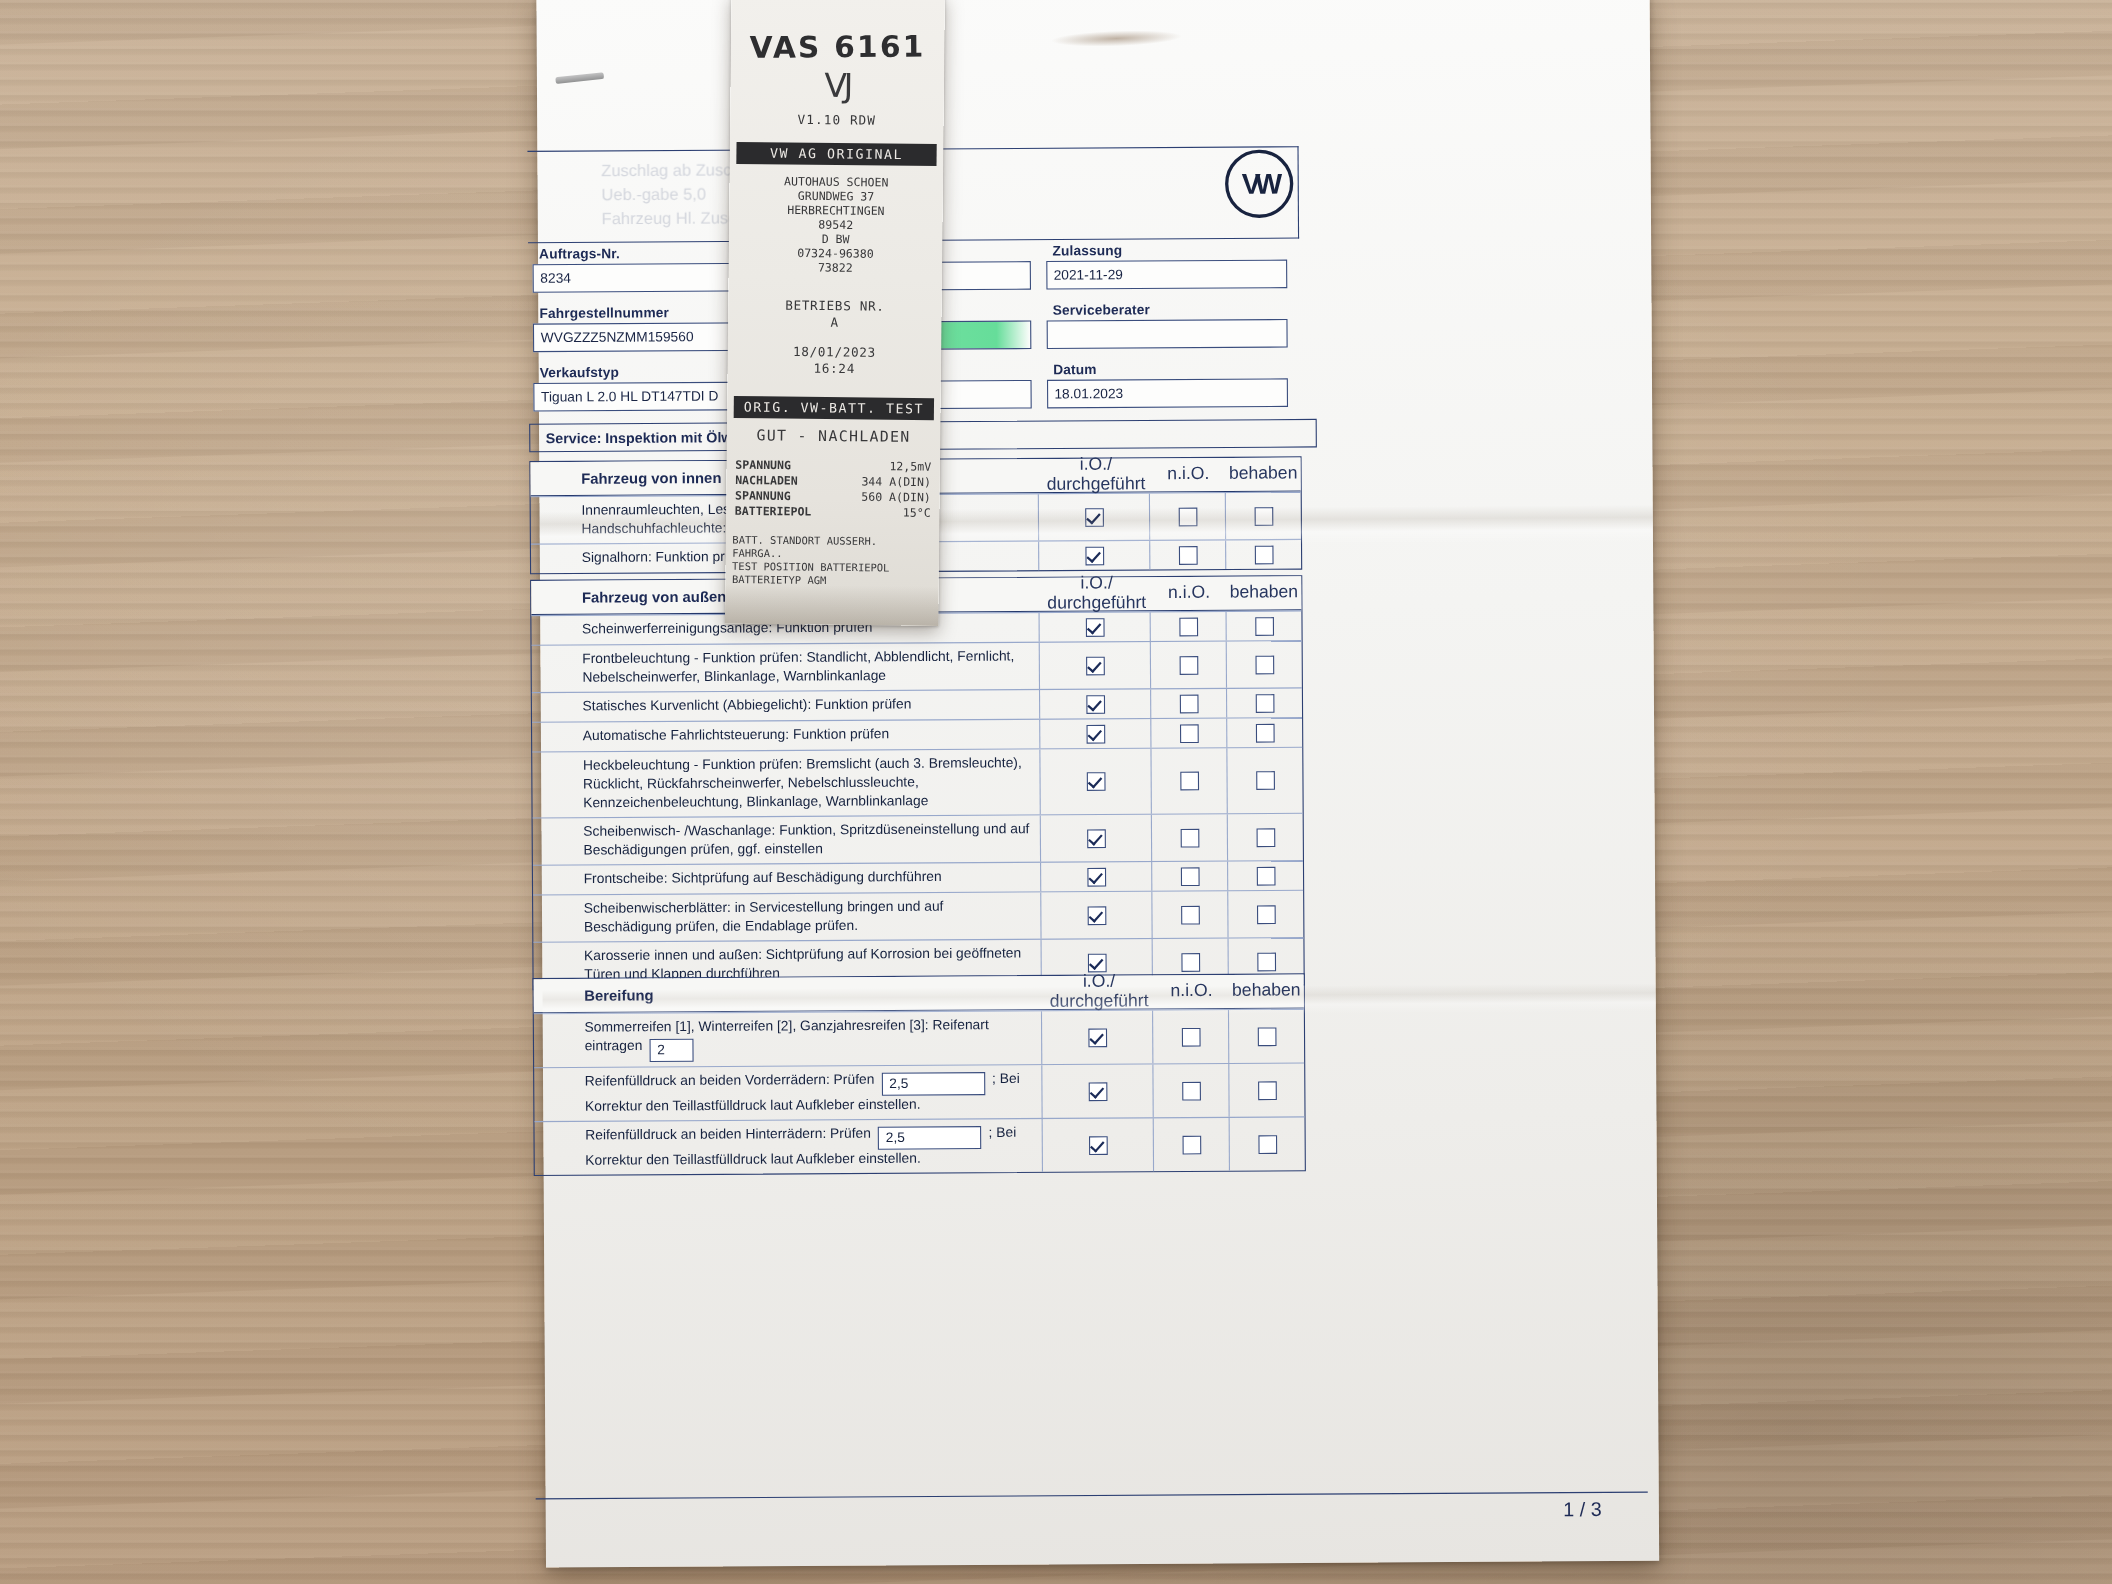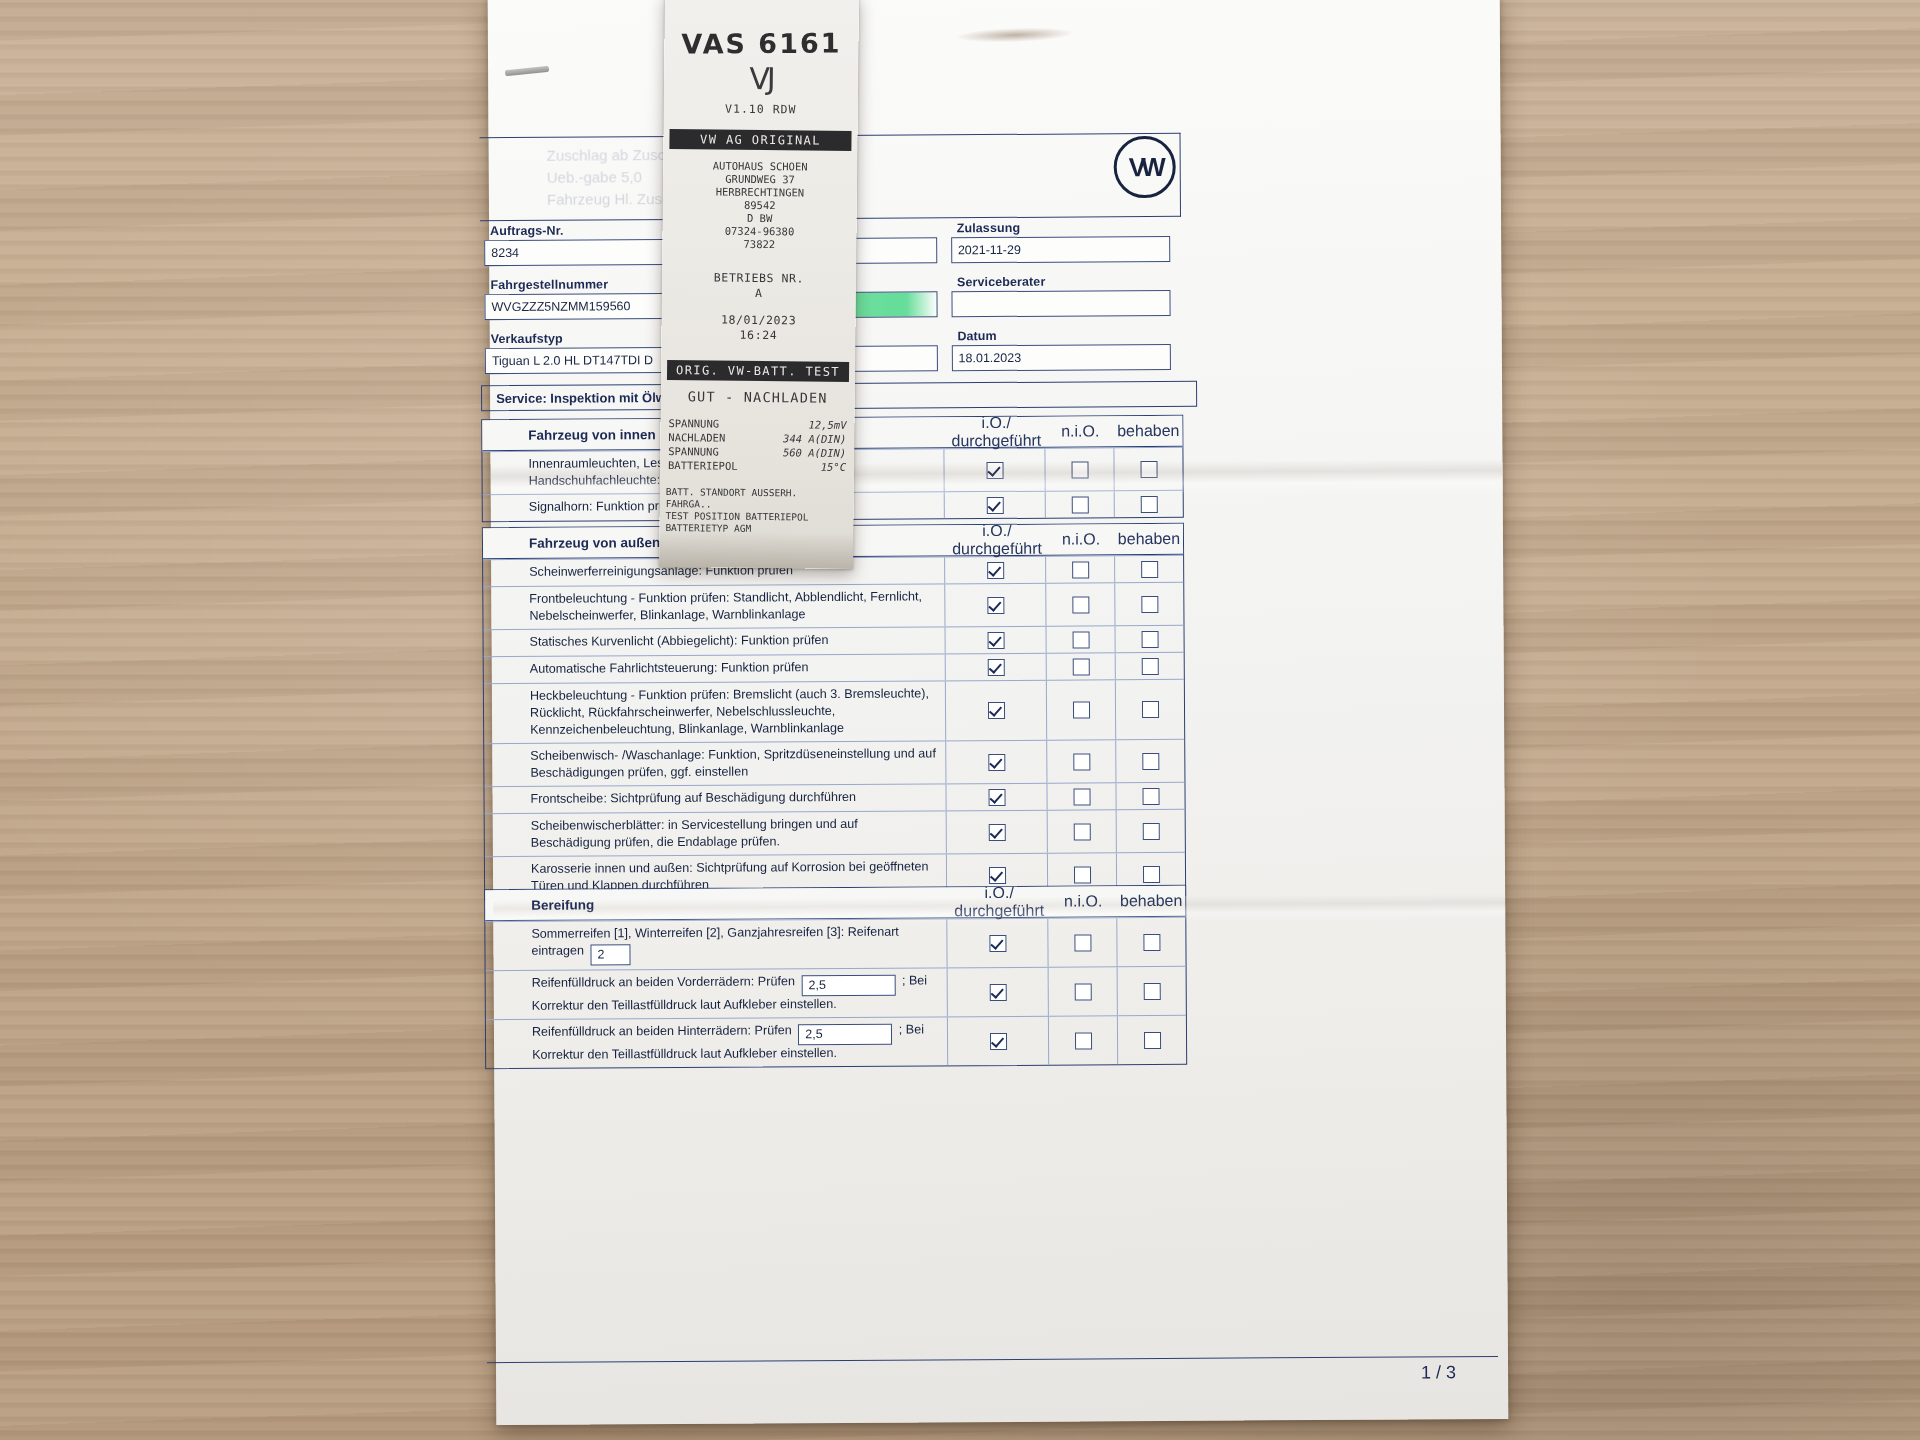--- a/index.html
+++ b/index.html
@@ -137,22 +137,22 @@
     font-family:"DejaVu Sans", sans-serif;letter-spacing:-3px;
   }
   .r-sub{text-align:center;font-size:11.5px;margin-top:6px;letter-spacing:1px;}
   .r-bar{
     margin:14px 6px 0 6px;background:#2b2b2d;color:#ece9e4;text-align:center;
     font-size:12px;padding:3px 0;letter-spacing:1.4px;
   }
   .r-addr{text-align:center;font-size:10.5px;line-height:13px;margin-top:10px;}
   .r-block{text-align:center;font-size:11.5px;line-height:15px;margin-top:20px;letter-spacing:.6px;}
   .r-kv{display:flex;justify-content:space-between;font-size:10.5px;padding:0 8px;line-height:14px;}
-  .r-kv .k{text-align:left;}
-  .r-kv .v{text-align:right;font-style:italic;}
+  .r-kv .k{text-align:left;font-weight:bold;}
+  .r-kv .v{text-align:right;}
   .r-small{font-size:9.5px;line-height:12px;padding:0 6px;margin-top:14px;}
   .r-good{text-align:center;font-size:13.5px;letter-spacing:1.2px;margin-top:8px;}
   #receipt:after{ 
     content:"";position:absolute;left:0;right:0;bottom:0;height:36px;
     background:linear-gradient(180deg,rgba(0,0,0,0),rgba(90,75,55,.28));
   }
   .staple{
     position:absolute;left:505px;top:68px;width:44px;height:6px;
     background:linear-gradient(180deg,#b9b9ba,#7e7f80);
     transform:rotate(-6deg);border-radius:2px;opacity:.85;

